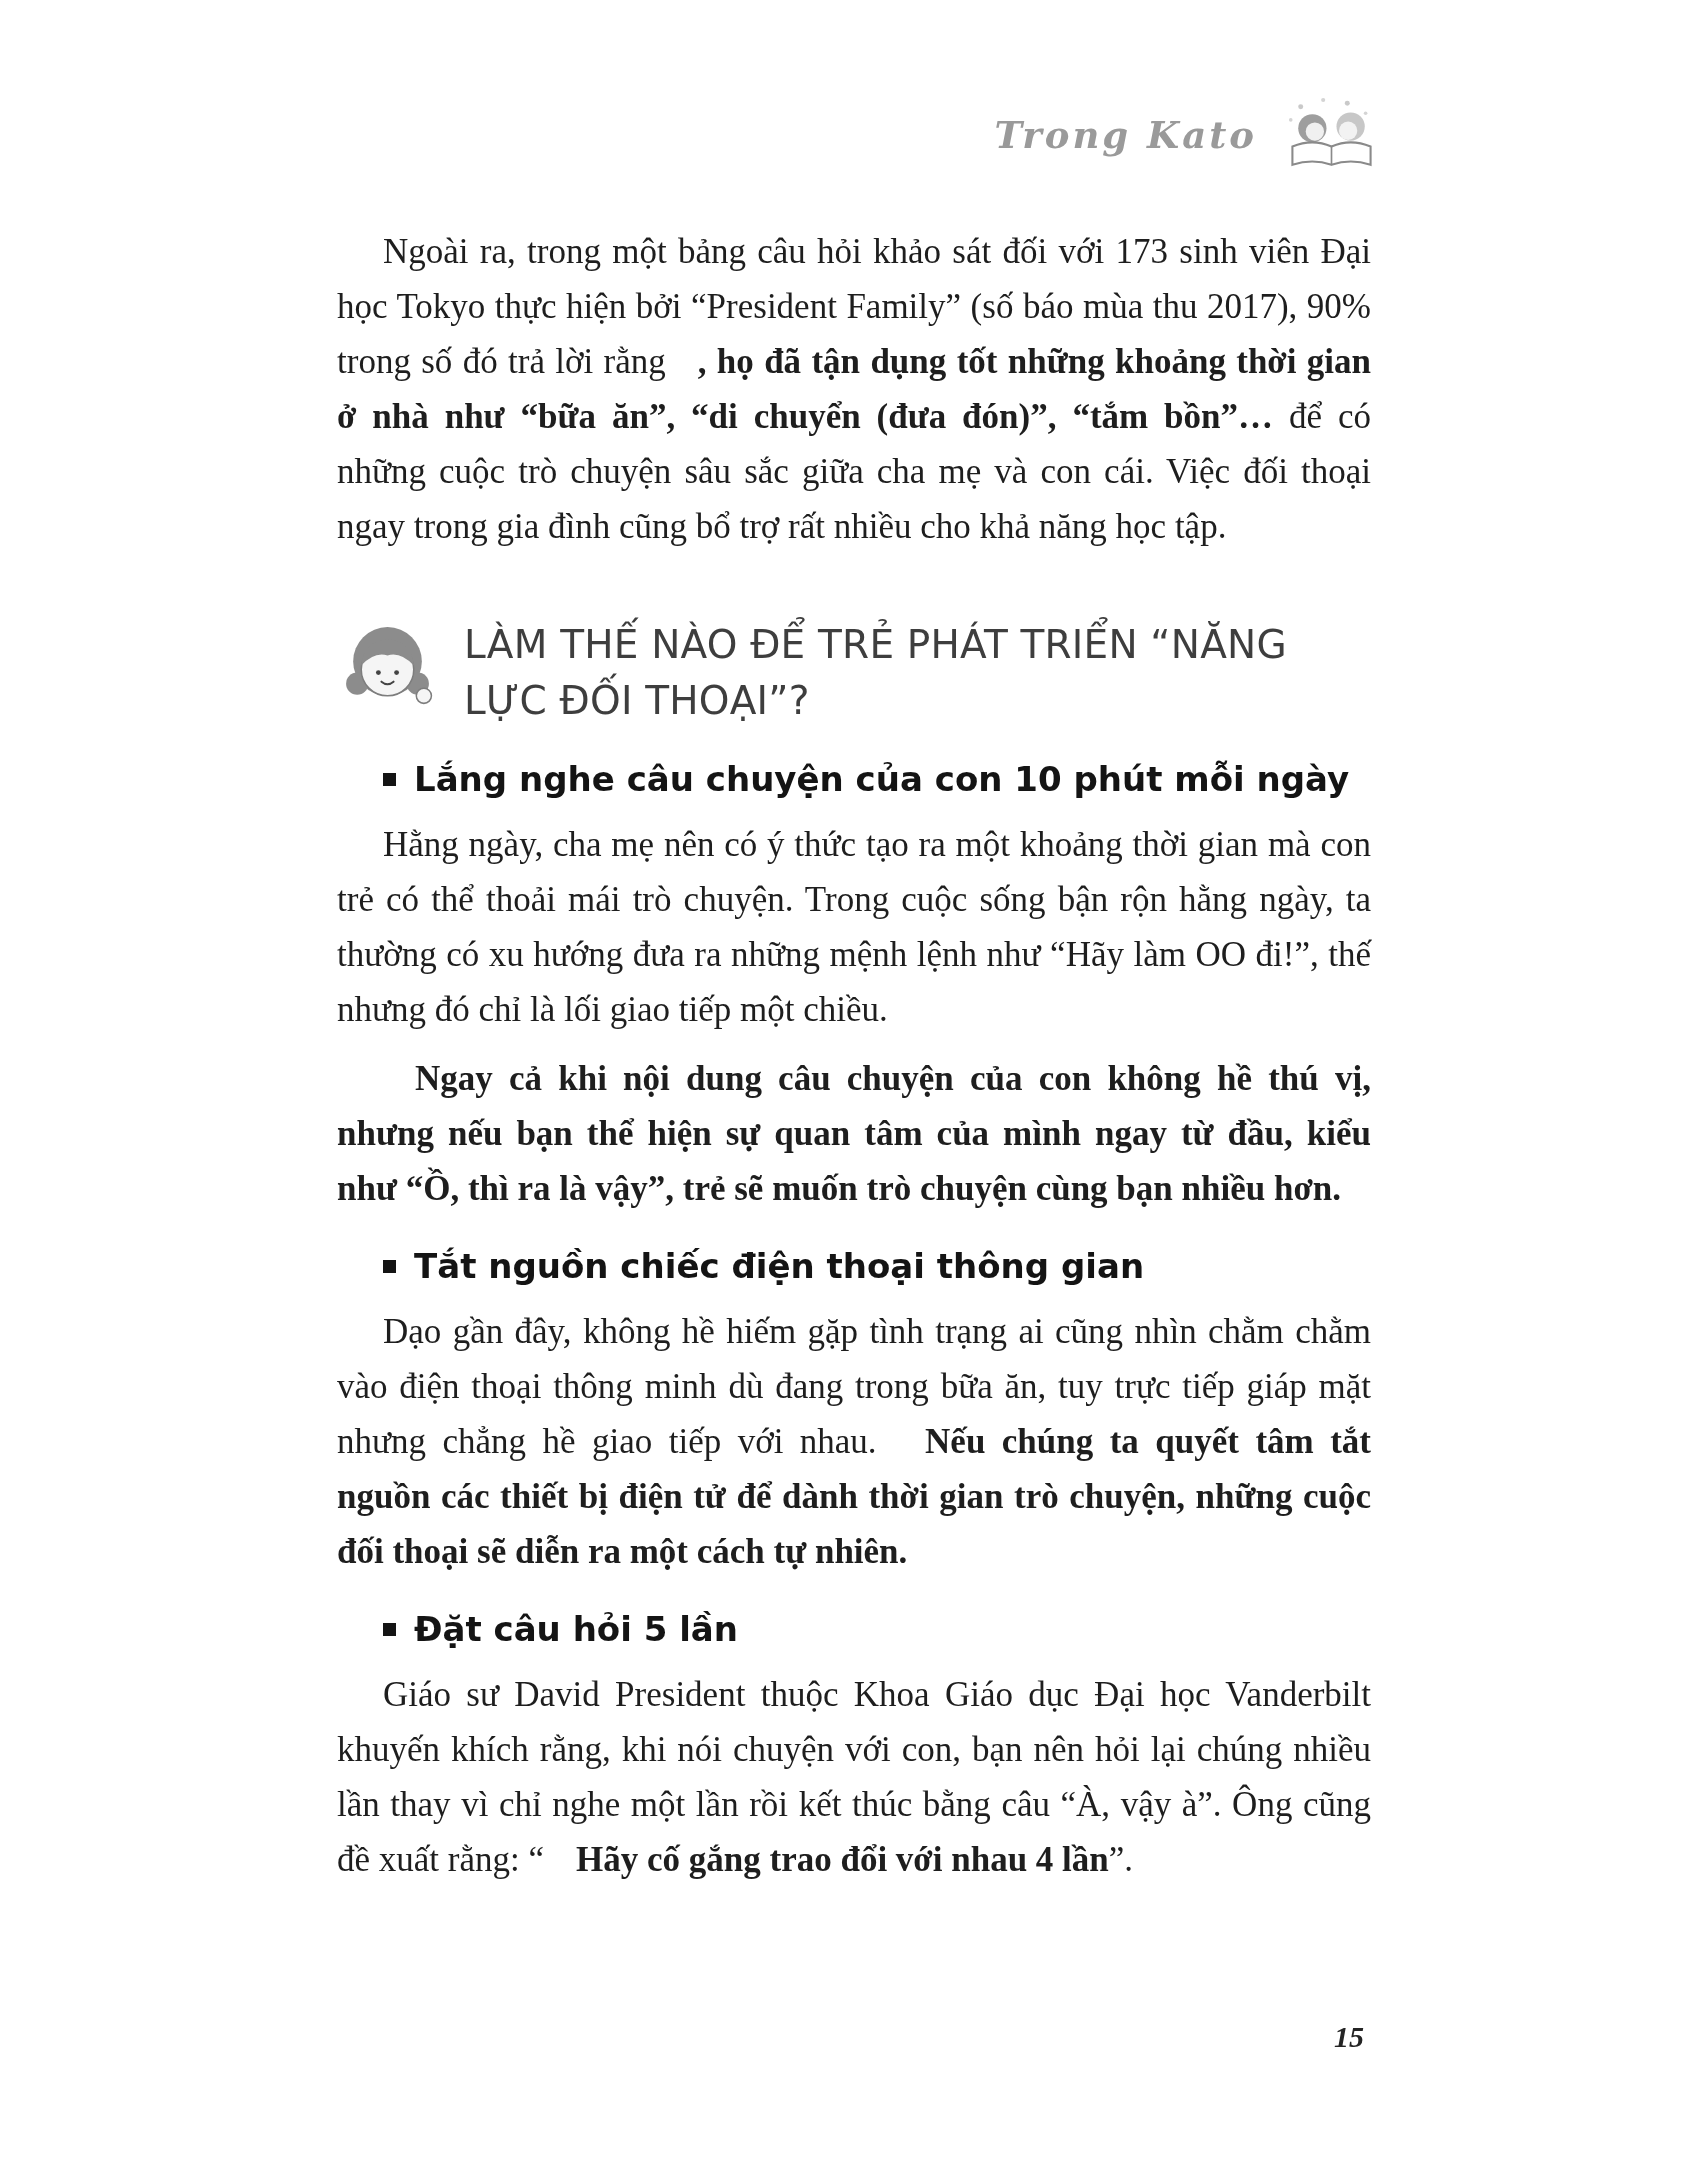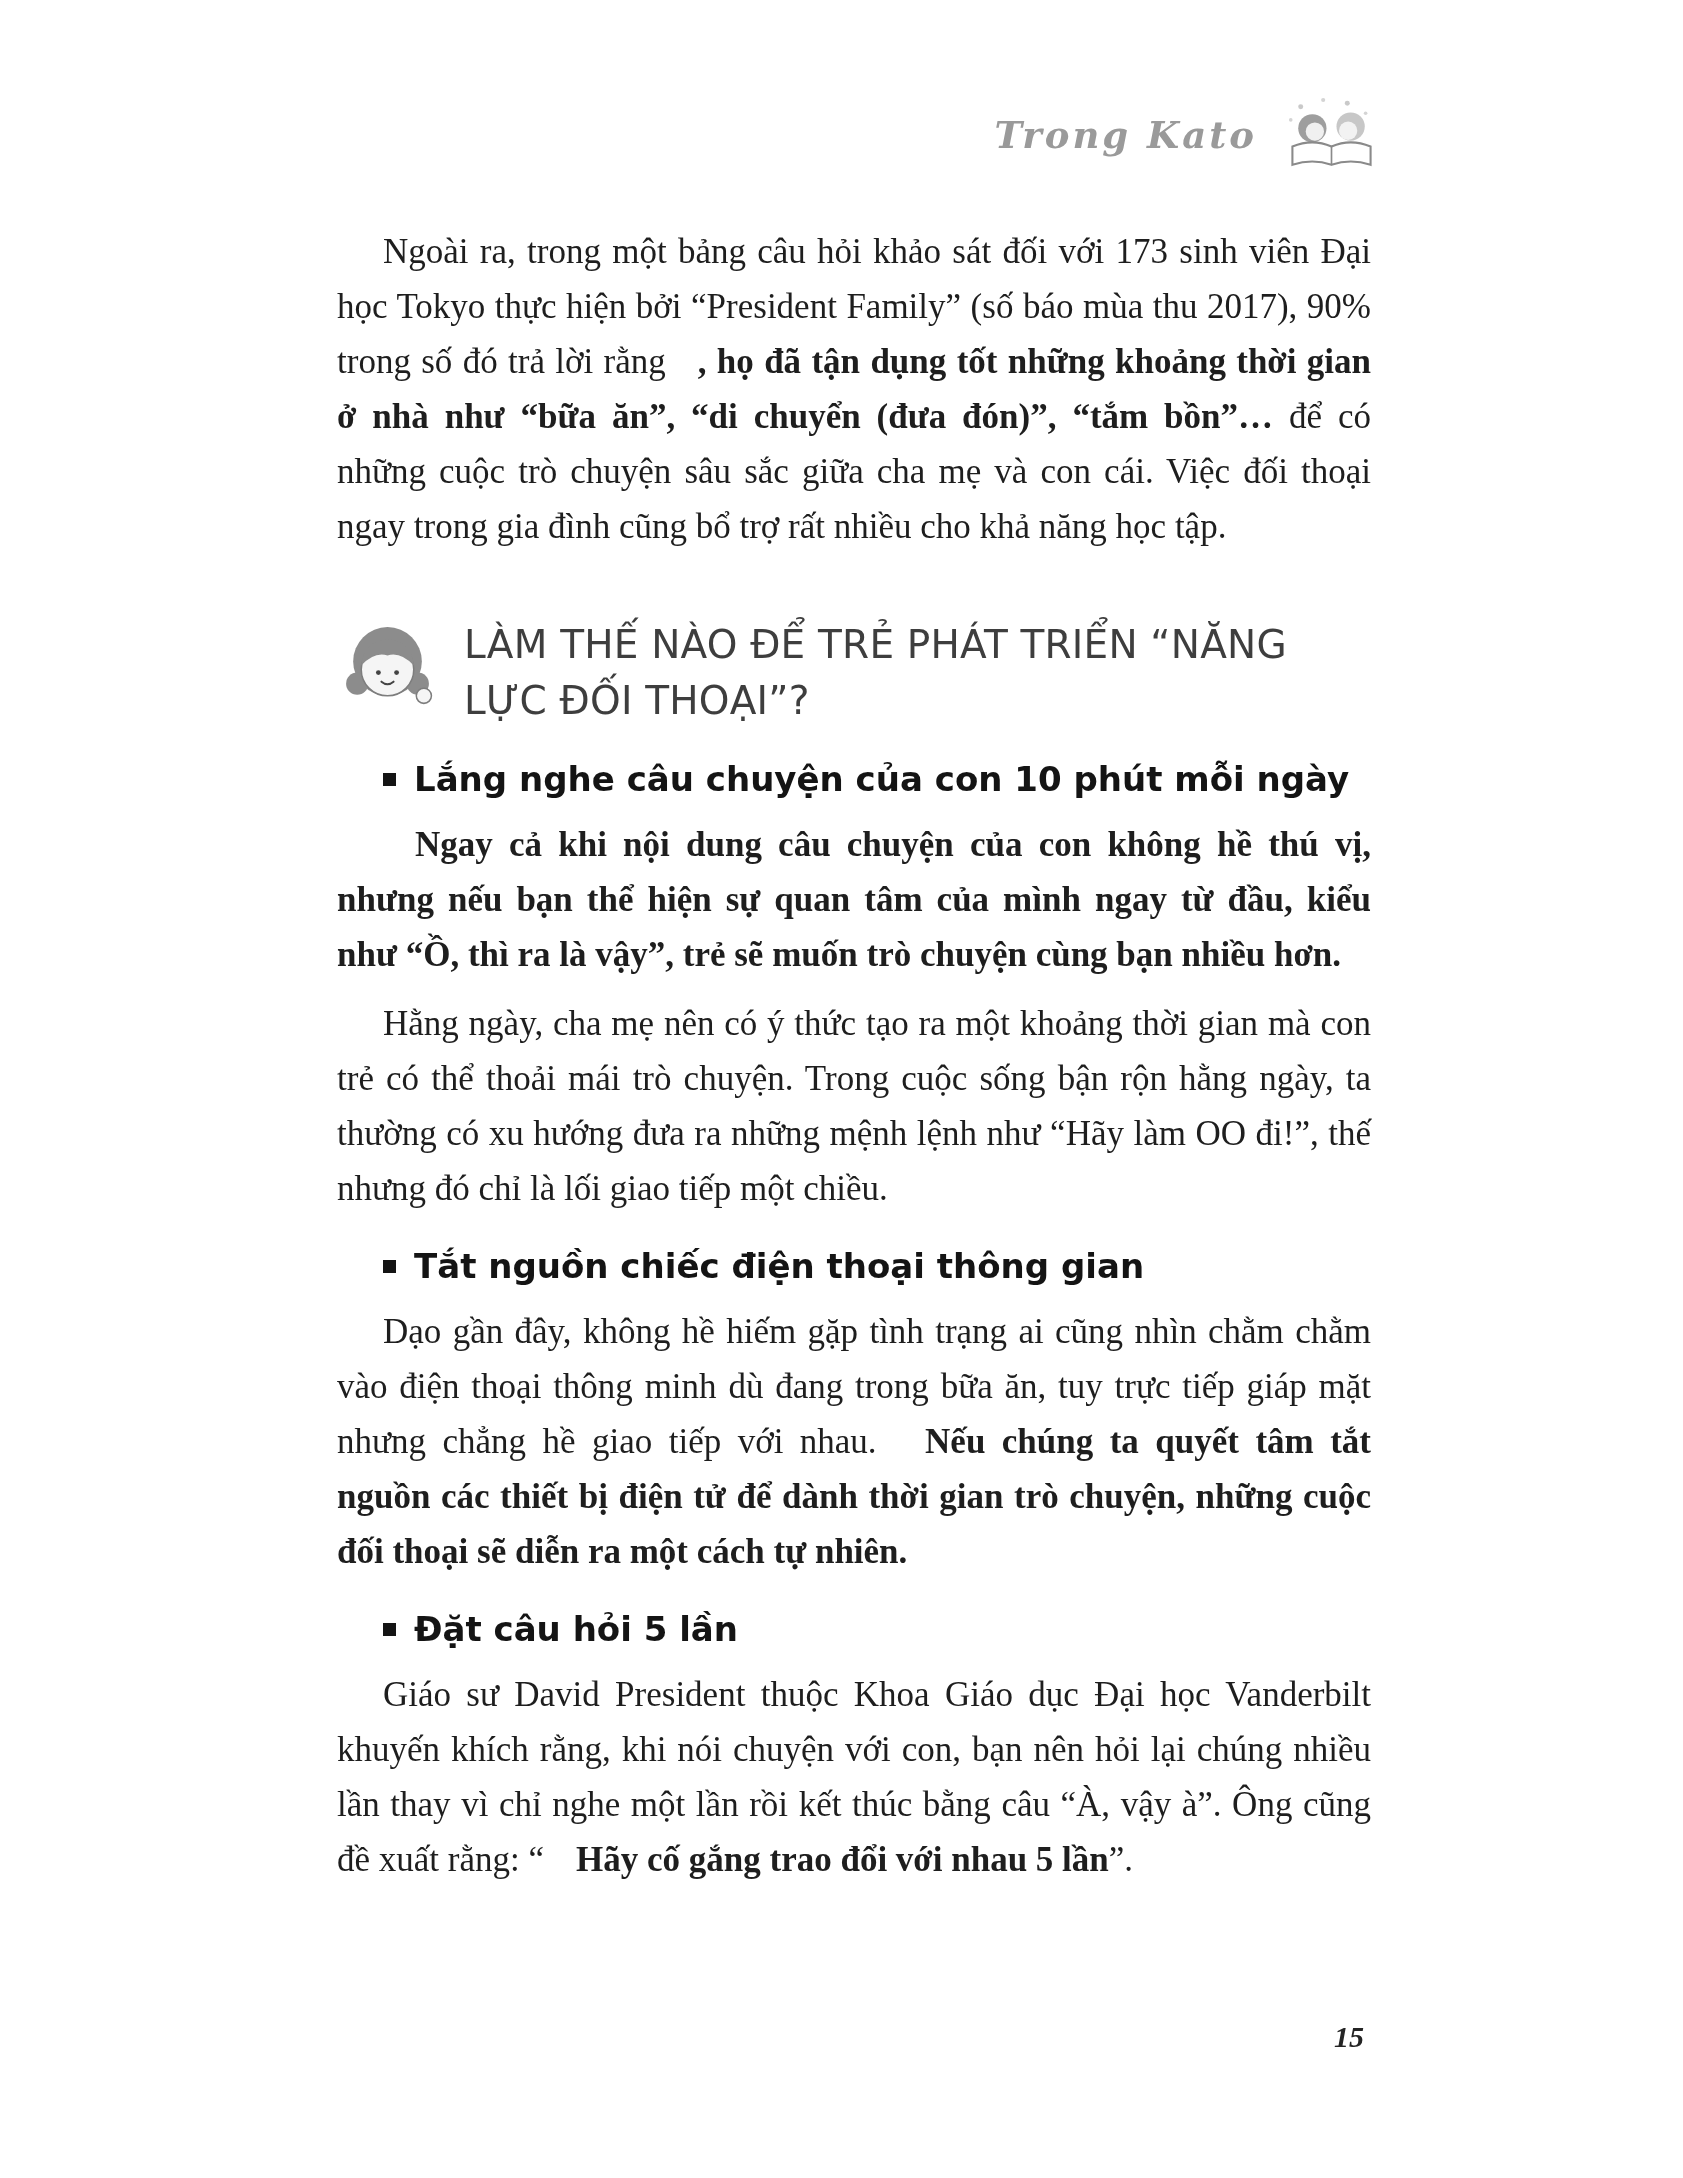--- a/index.html
+++ b/index.html
@@ -135,31 +135,31 @@
         <circle cx="86" cy="80" r="7.5" fill="#f5f5f5" stroke="#7d7d7d" stroke-width="1.5"></circle>
       </svg>
     </span>
     <span class="section-title">LÀM THẾ NÀO ĐỂ TRẺ PHÁT TRIỂN “NĂNG LỰC ĐỐI THOẠI”?</span>
   </div>
 
   <div class="subheading">
     <span class="bullet-square"></span>
     <span>Lắng nghe câu chuyện của con 10 phút mỗi ngày</span>
   </div>
+  <p class="para"><span>Hằng ngày, cha mẹ nên có ý thức tạo ra một khoảng thời gian mà con trẻ có thể thoải mái trò chuyện. Trong cuộc sống bận rộn hằng ngày, ta thường có xu hướng đưa ra những mệnh lệnh như “Hãy làm OO đi!”, thế nhưng đó chỉ là lối giao tiếp một chiều.</span></p>
   <p class="para"><span class="run-bold">Ngay cả khi nội dung câu chuyện của con không hề thú vị, nhưng nếu bạn thể hiện sự quan tâm của mình ngay từ đầu, kiểu như “Ồ, thì ra là vậy”, trẻ sẽ muốn trò chuyện cùng bạn nhiều hơn.</span></p>
-  <p class="para"><span>Hằng ngày, cha mẹ nên có ý thức tạo ra một khoảng thời gian mà con trẻ có thể thoải mái trò chuyện. Trong cuộc sống bận rộn hằng ngày, ta thường có xu hướng đưa ra những mệnh lệnh như “Hãy làm OO đi!”, thế nhưng đó chỉ là lối giao tiếp một chiều.</span></p>
 
   <div class="subheading">
     <span class="bullet-square"></span>
     <span>Tắt nguồn chiếc điện thoại thông gian</span>
   </div>
   <p class="para"><span>Dạo gần đây, không hề hiếm gặp tình trạng ai cũng nhìn chằm chằm vào điện thoại thông minh dù đang trong bữa ăn, tuy trực tiếp giáp mặt nhưng chẳng hề giao tiếp với nhau. </span><span class="run-bold">Nếu chúng ta quyết tâm tắt nguồn các thiết bị điện tử để dành thời gian trò chuyện, những cuộc đối thoại sẽ diễn ra một cách tự nhiên.</span></p>
 
   <div class="subheading">
     <span class="bullet-square"></span>
     <span>Đặt câu hỏi 5 lần</span>
   </div>
-  <p class="para"><span>Giáo sư David President thuộc Khoa Giáo dục Đại học Vanderbilt khuyến khích rằng, khi nói chuyện với con, bạn nên hỏi lại chúng nhiều lần thay vì chỉ nghe một lần rồi kết thúc bằng câu “À, vậy à”. Ông cũng đề xuất rằng: “</span><span class="run-bold">Hãy cố gắng trao đổi với nhau 5 lần</span><span>”.</span></p>
+  <p class="para"><span>Giáo sư David President thuộc Khoa Giáo dục Đại học Vanderbilt khuyến khích rằng, khi nói chuyện với con, bạn nên hỏi lại chúng nhiều lần thay vì chỉ nghe một lần rồi kết thúc bằng câu “À, vậy à”. Ông cũng đề xuất rằng: “</span><span class="run-bold">Hãy cố gắng trao đổi với nhau 4 lần</span><span>”.</span></p>
 
 </div>
 
 <div class="page-number">15</div>
 
 
 </body></html>

